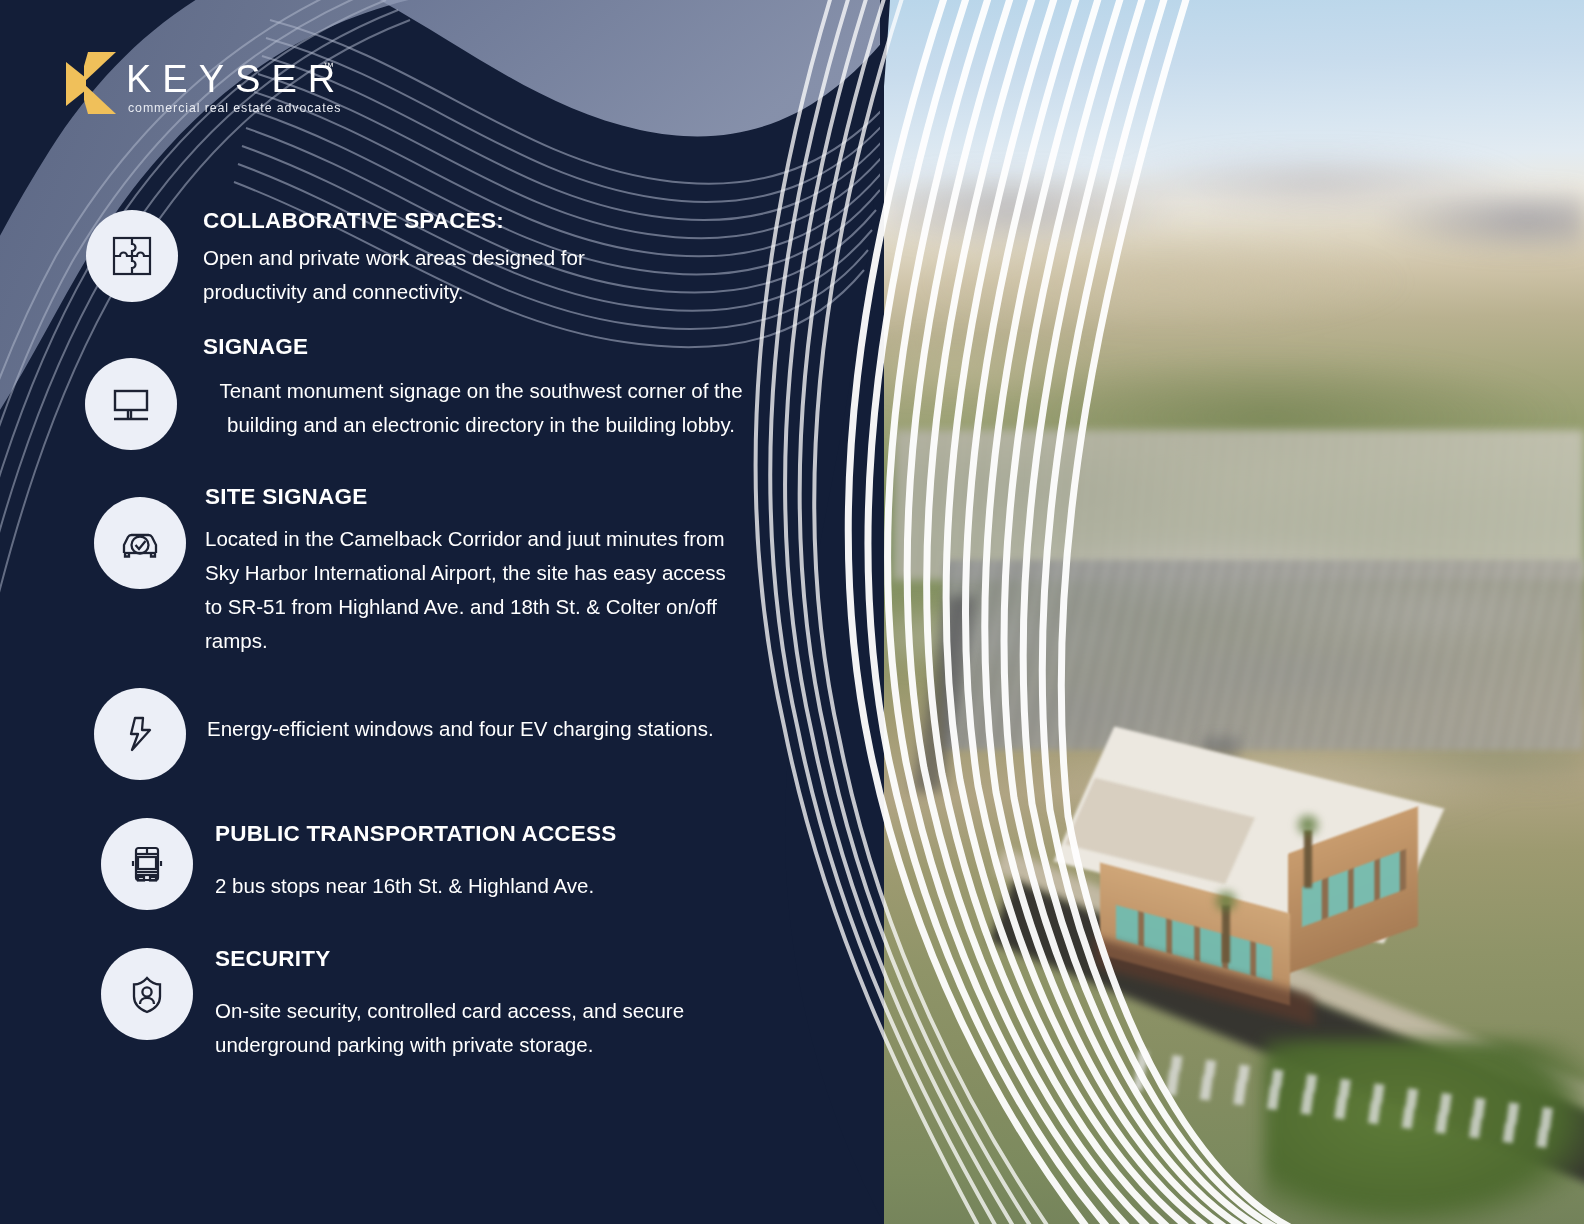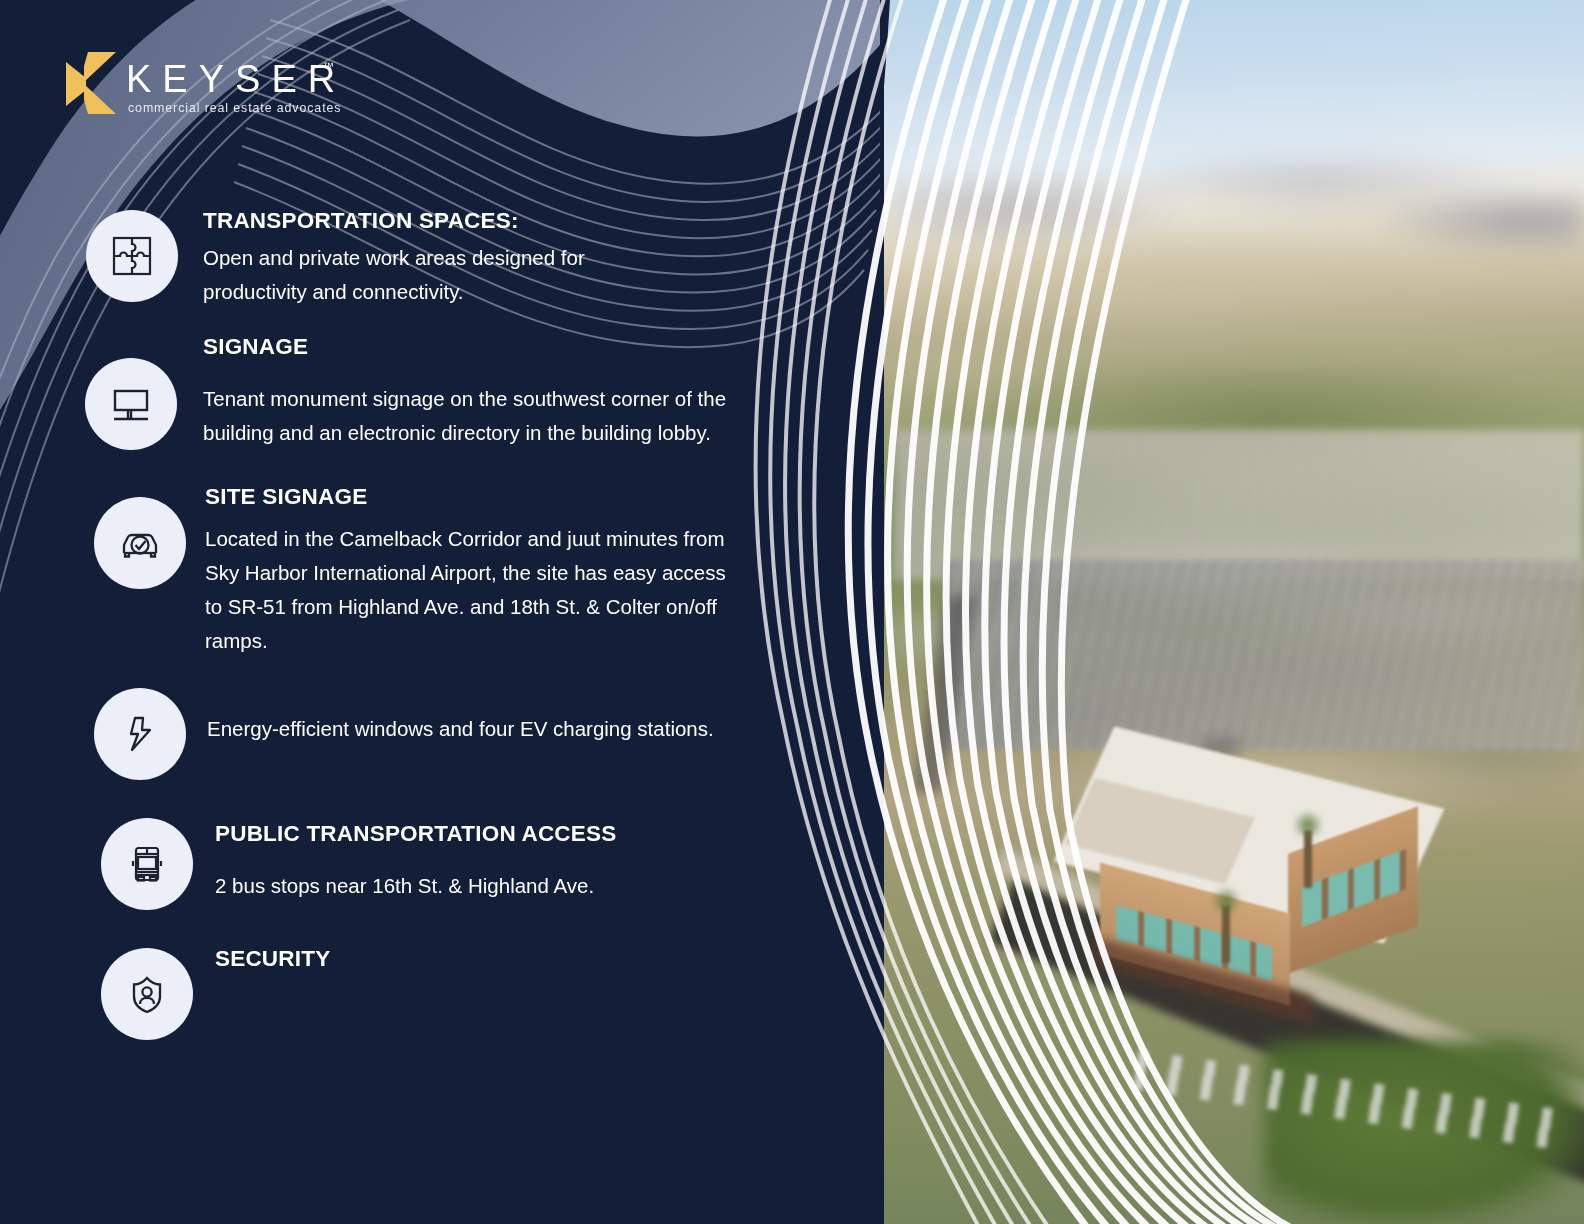--- a/index.html
+++ b/index.html
@@ -363,37 +363,37 @@
 
     <div class="feature">
       <div class="badge" style="left:86px; top:18px;">
         <svg viewBox="0 0 48 48" fill="none" stroke="#1d2233" stroke-width="2.2">
           <rect x="6" y="6" width="36" height="36"></rect>
           <path d="M24 6 v6 a3.5 3.5 0 1 1 0 7 v5 h-5 a3.5 3.5 0 1 0 -7 0 h-6"></path>
           <path d="M24 42 v-6 a3.5 3.5 0 1 0 0 -7 v-5 h5 a3.5 3.5 0 1 1 7 0 h6"></path>
         </svg>
       </div>
       <div class="ftext" style="left:203px; top:16px; width:560px;">
-        <div class="fhead">TRANSPORTATION SPACES:</div>
+        <div class="fhead">COLLABORATIVE SPACES:</div>
         <div class="fbody" style="margin-top:7px; width:400px;">Open and private work areas designed for productivity and connectivity.</div>
       </div>
     </div>
 
     <div class="feature">
       <div class="badge" style="left:85px; top:166px;">
         <svg viewBox="0 0 48 48" fill="none" stroke="#1d2233" stroke-width="2.4">
           <rect x="8" y="11" width="32" height="19"></rect>
           <path d="M24 30 v9"></path>
             <path d="M21 30 v9"></path>
           <path d="M7 39 h34"></path>
         </svg>
       </div>
       <div class="ftext" style="left:203px; top:142px; width:600px;">
         <div class="fhead">SIGNAGE</div>
-        <div class="fbody" style="margin-top:22px; width:556px;">Tenant monument signage on the southwest corner of the building and an electronic directory in the building lobby.</div>
+        <div class="fbody" style="margin-top:14px; width:556px;text-align:center;">Tenant monument signage on the southwest corner of the building and an electronic directory in the building lobby.</div>
       </div>
     </div>
 
     <div class="feature">
       <div class="badge" style="left:94px; top:305px;">
         <svg viewBox="0 0 48 48" fill="none" stroke="#1d2233" stroke-width="2.3">
           <path d="M8 34 v-8 l4-8 a4 4 0 0 1 3.5 -2 h17 a4 4 0 0 1 3.5 2 l4 8 v8"></path>
           <path d="M8 34 h32"></path>
           <path d="M9 34 v3.5 h4 V34"></path>
           <path d="M35 34 v3.5 h4 V34"></path>
@@ -442,17 +442,18 @@
     <div class="feature">
       <div class="badge" style="left:101px; top:756px;">
         <svg viewBox="0 0 48 48" fill="none" stroke="#1d2233" stroke-width="2.3">
           <path d="M24 8 c-4 4.5 -9 6.5 -13 6.5 v12 c0 8 6.5 13 13 15.5 c6.5 -2.5 13 -7.5 13 -15.5 v-12 c-4 0 -9 -2 -13 -6.5 z"></path>
           <circle cx="24" cy="22" r="4.6"></circle>
           <path d="M17 34 c0 -4 3.2 -6.2 7 -6.2 s7 2.2 7 6.2"></path>
         </svg>
       </div>
       <div class="ftext" style="left:215px; top:754px; width:600px;">
         <div class="fhead">SECURITY</div>
+        <div class="fbody" style="margin-top:22px; width:510px;">On-site security, controlled card access, and secure underground parking with private storage.</div>
       </div>
     </div>
 
   </div>
 </div>
 
 </body></html>

